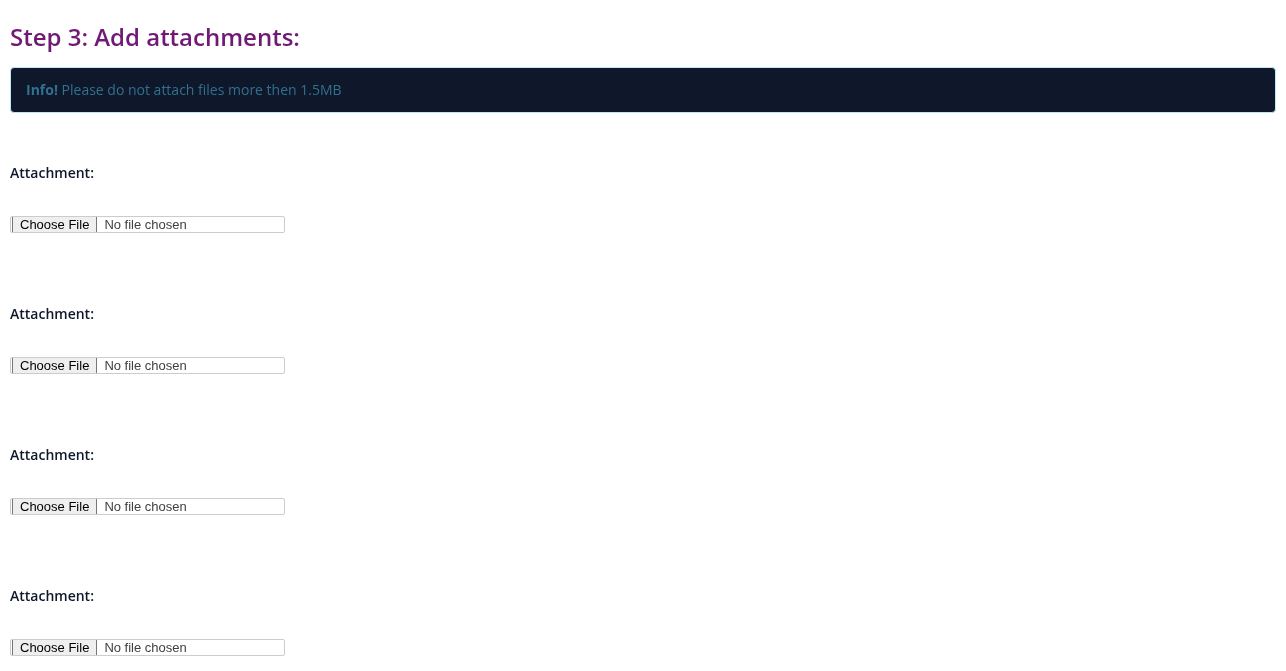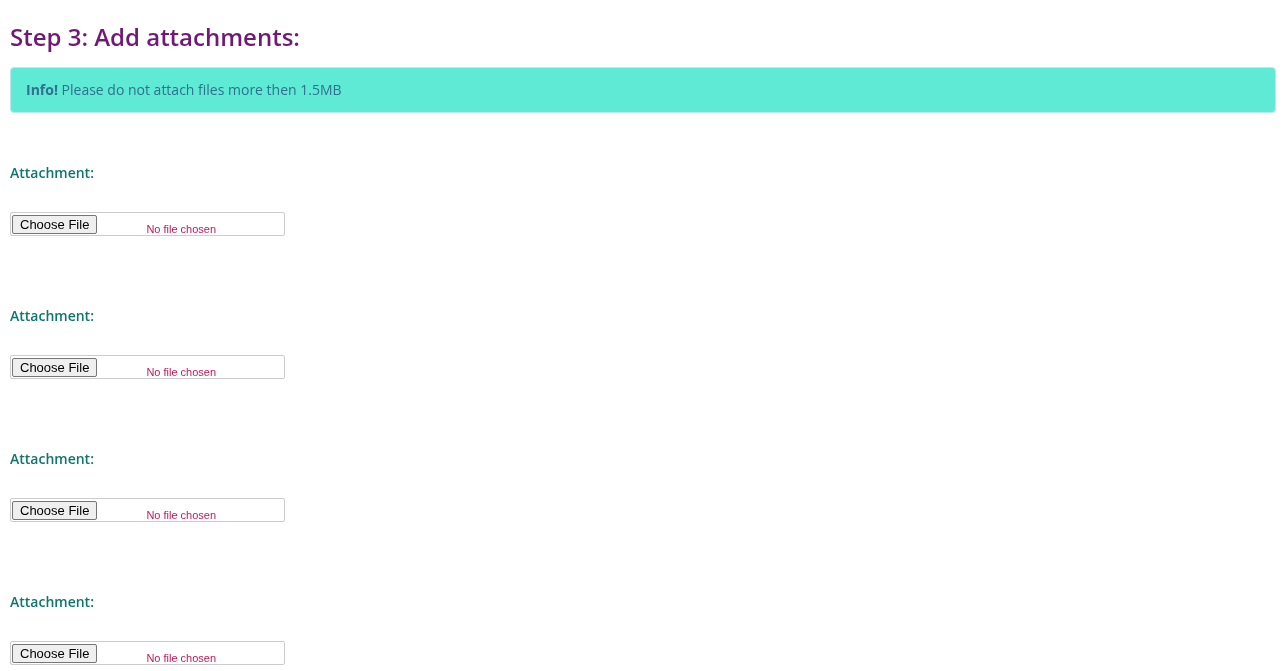--- a/index.html
+++ b/index.html
@@ -11,63 +11,62 @@
     color: #333;
     width: 1286px;
   }
   .heading {
     font-size: 24px;
     font-weight: 600;
     color: #701a75;
     margin: 10px 0 14px 0;
   }
   .alert-info {
-    background: #5eead4;
+    background: #0f172a;
     border: 1px solid #bce8f1;
     color: #31708f;
     border-radius: 4px;
     padding: 12px 15px;
     font-size: 14px;
     line-height: 1.4;
     margin-bottom: 50px;
   }
   .alert-info .strong { font-weight: 700; }
   .attachment-group { margin-bottom: 70px; }
   .attachment-label {
     font-size: 14px;
     font-weight: 600;
-    color: #0f766e;
+    color: #0f172a;
     margin-bottom: 30px;
   }
   .file-input-wrap {
     display: inline-flex;
-    align-items: flex-end;
+    align-items: center;
     border: 1px solid #ccc;
     border-radius: 2px;
-    height: 24px;
+    height: 17px;
     background: #fff;
     width: 275px;
     overflow: hidden;
-    gap: 42px;
   }
   .choose-btn {
     font-family: Arial, sans-serif;
     font-size: 13px;
     background: #efefef;
     border: 1px solid #767676;
     border-radius: 2px;
     padding: 1px 7px;
     margin: 1px;
     cursor: pointer;
     color: #000;
   }
   .file-status {
     font-family: Arial, sans-serif;
-    font-size: 11px;
-    color: #be185d;
+    font-size: 13px;
+    color: #404040;
     padding: 0 6px;
     display: flex;
     align-items: center;
     flex: 1;
     white-space: nowrap;
   }
 </style>
 </head>
 <body>
 

